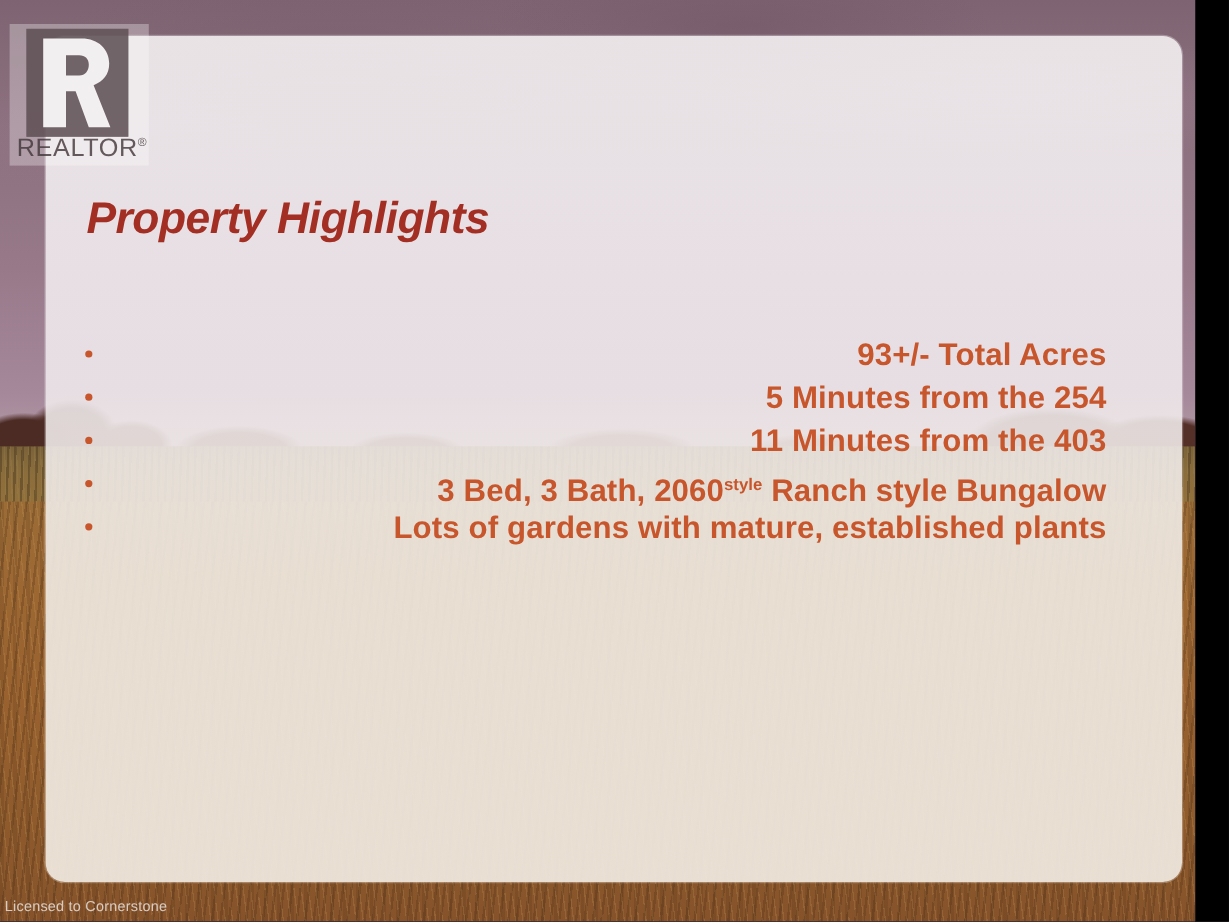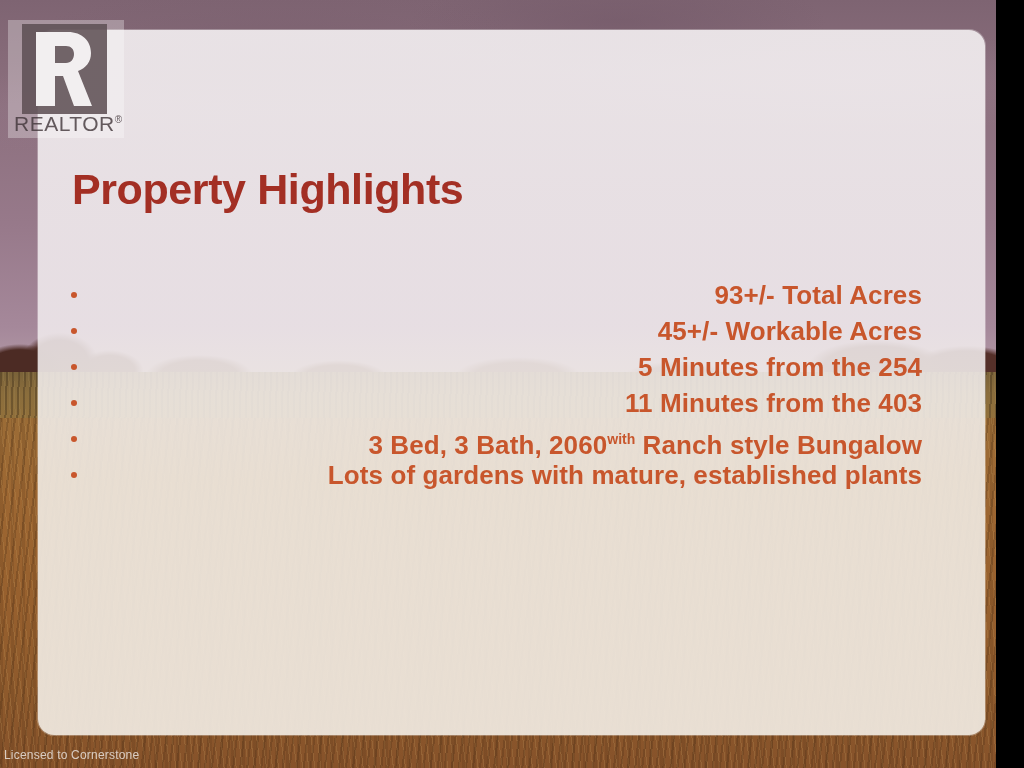--- a/index.html
+++ b/index.html
@@ -156,25 +156,26 @@
   .realtor-word sup {
     font-size: 10px;
     vertical-align: super;
   }
 
   
   .slide-title {
     position: absolute;
     left: 72px;
     top: 136px;
-    font-size: 43px;
+    font-size: 37px;
     font-weight: bold;
     color: #a32f24;
     letter-spacing: -0.4px;
     white-space: nowrap;
+    font-style: italic;
   }
 
   
   .bullets {
     position: absolute;
     left: 62px;
     top: 277px;
     width: 860px;
     list-style: none;
     margin: 0;
@@ -252,38 +253,34 @@
 
   <h1 class="slide-title">Property Highlights</h1>
 
   <ul class="bullets">
 
     <li class="bullet-row">
       <span class="bullet-dot"></span>
       <span class="bullet-text">93+/- Total Acres</span>
     </li>
 
-    <li class="bullet-row">
-      <span class="bullet-dot"></span>
-      <span class="bullet-text">45+/- Workable Acres</span>
-    </li>
 
     <li class="bullet-row">
       <span class="bullet-dot"></span>
       <span class="bullet-text">5 Minutes from the 254</span>
     </li>
 
     <li class="bullet-row">
       <span class="bullet-dot"></span>
       <span class="bullet-text">11 Minutes from the 403</span>
     </li>
 
     <li class="bullet-row">
       <span class="bullet-dot"></span>
-      <span class="bullet-text"><span>3 Bed, 3 Bath, 2060</span><sup>with</sup><span> Ranch style Bungalow</span></span>
+      <span class="bullet-text"><span>3 Bed, 3 Bath, 2060</span><sup>style</sup><span> Ranch style Bungalow</span></span>
     </li>
 
     <li class="bullet-row">
       <span class="bullet-dot"></span>
       <span class="bullet-text">Lots of gardens with mature, established plants</span>
     </li>
 
   </ul>
 
   <div class="licensed">Licensed to Cornerstone</div>

